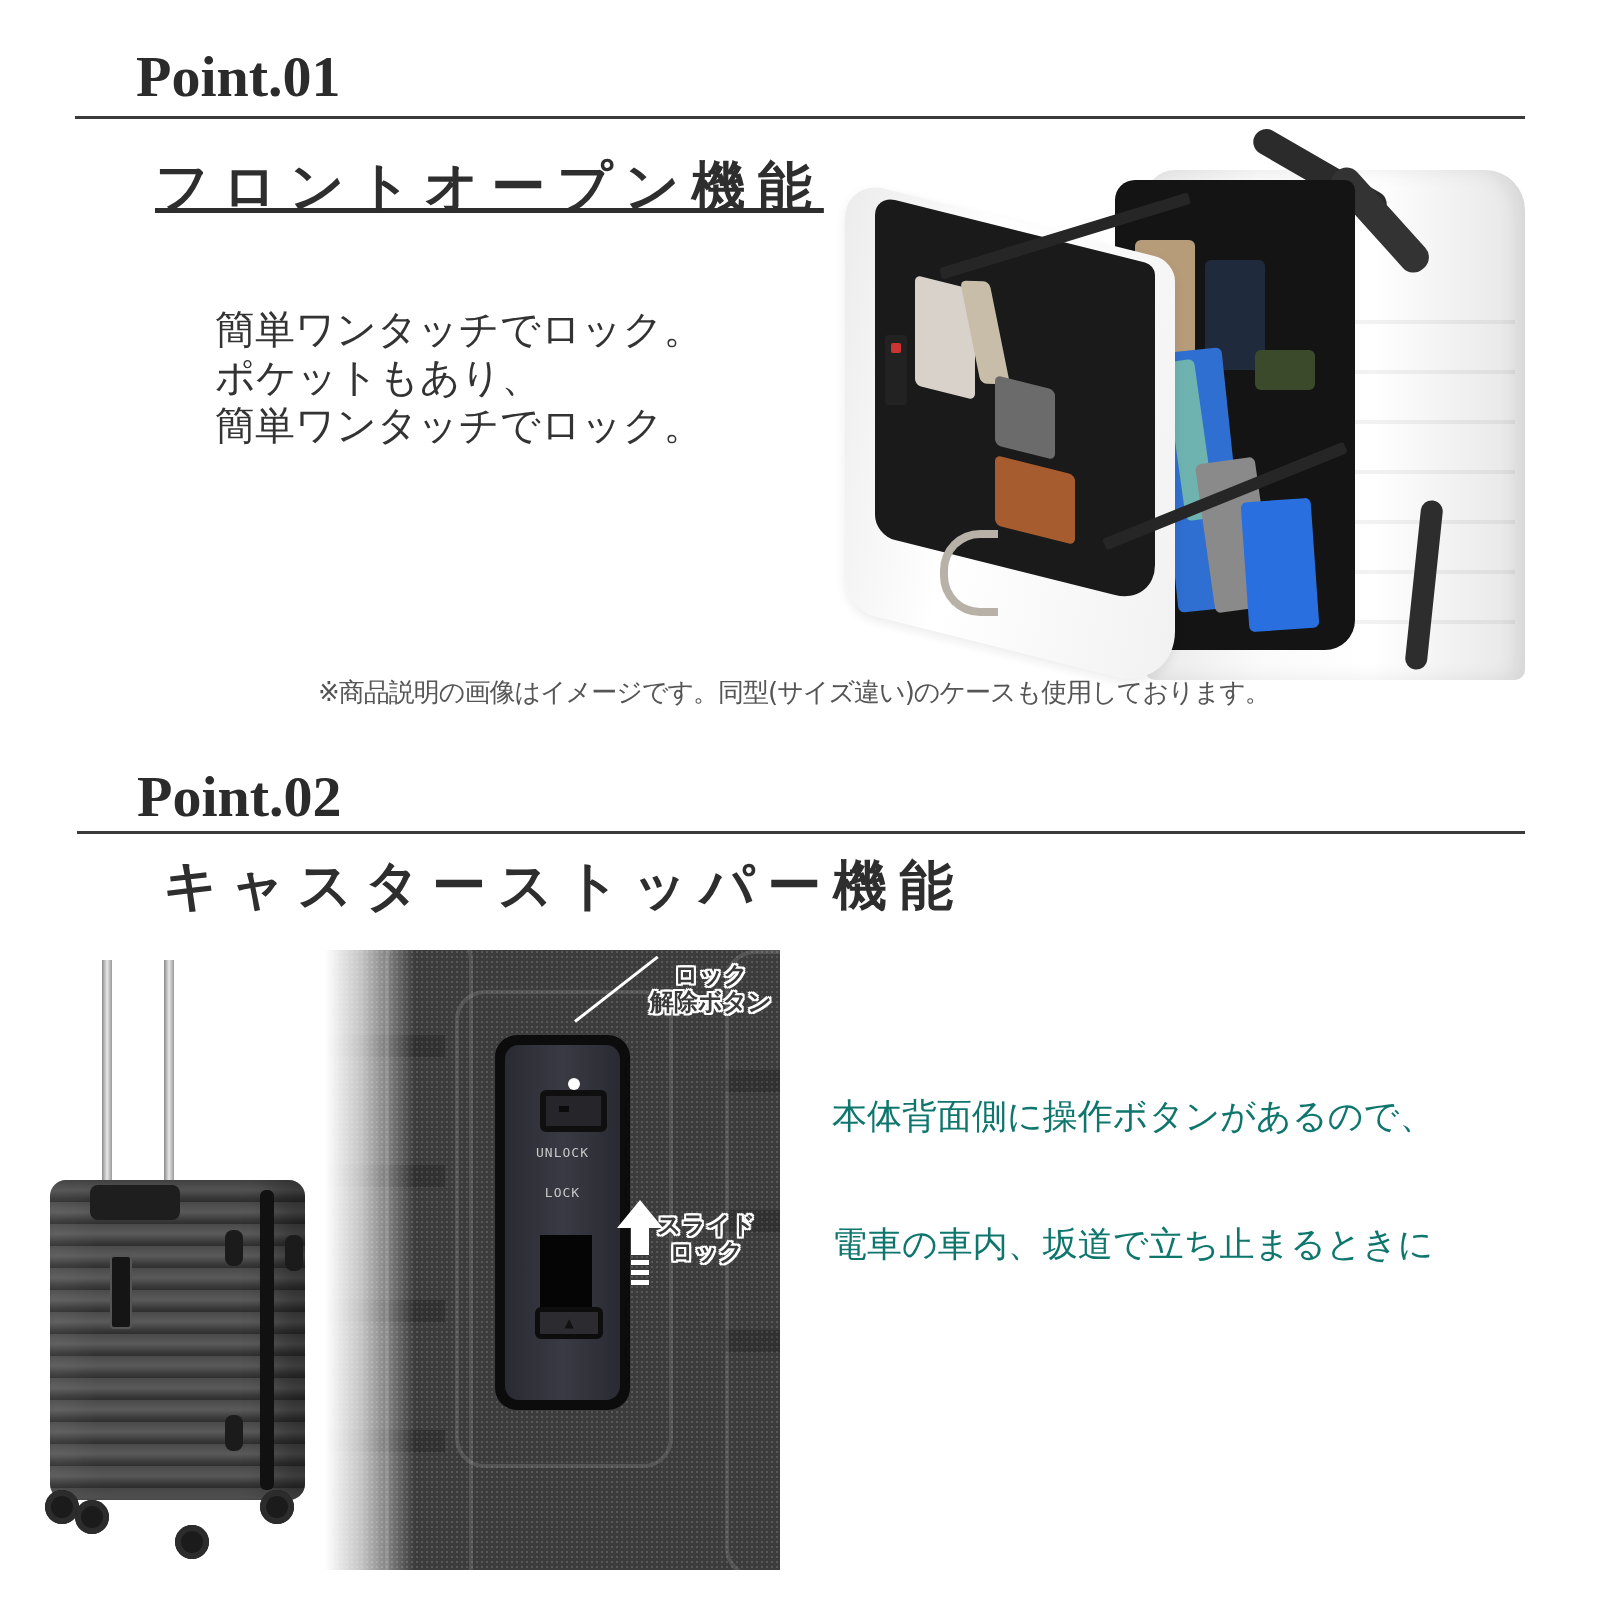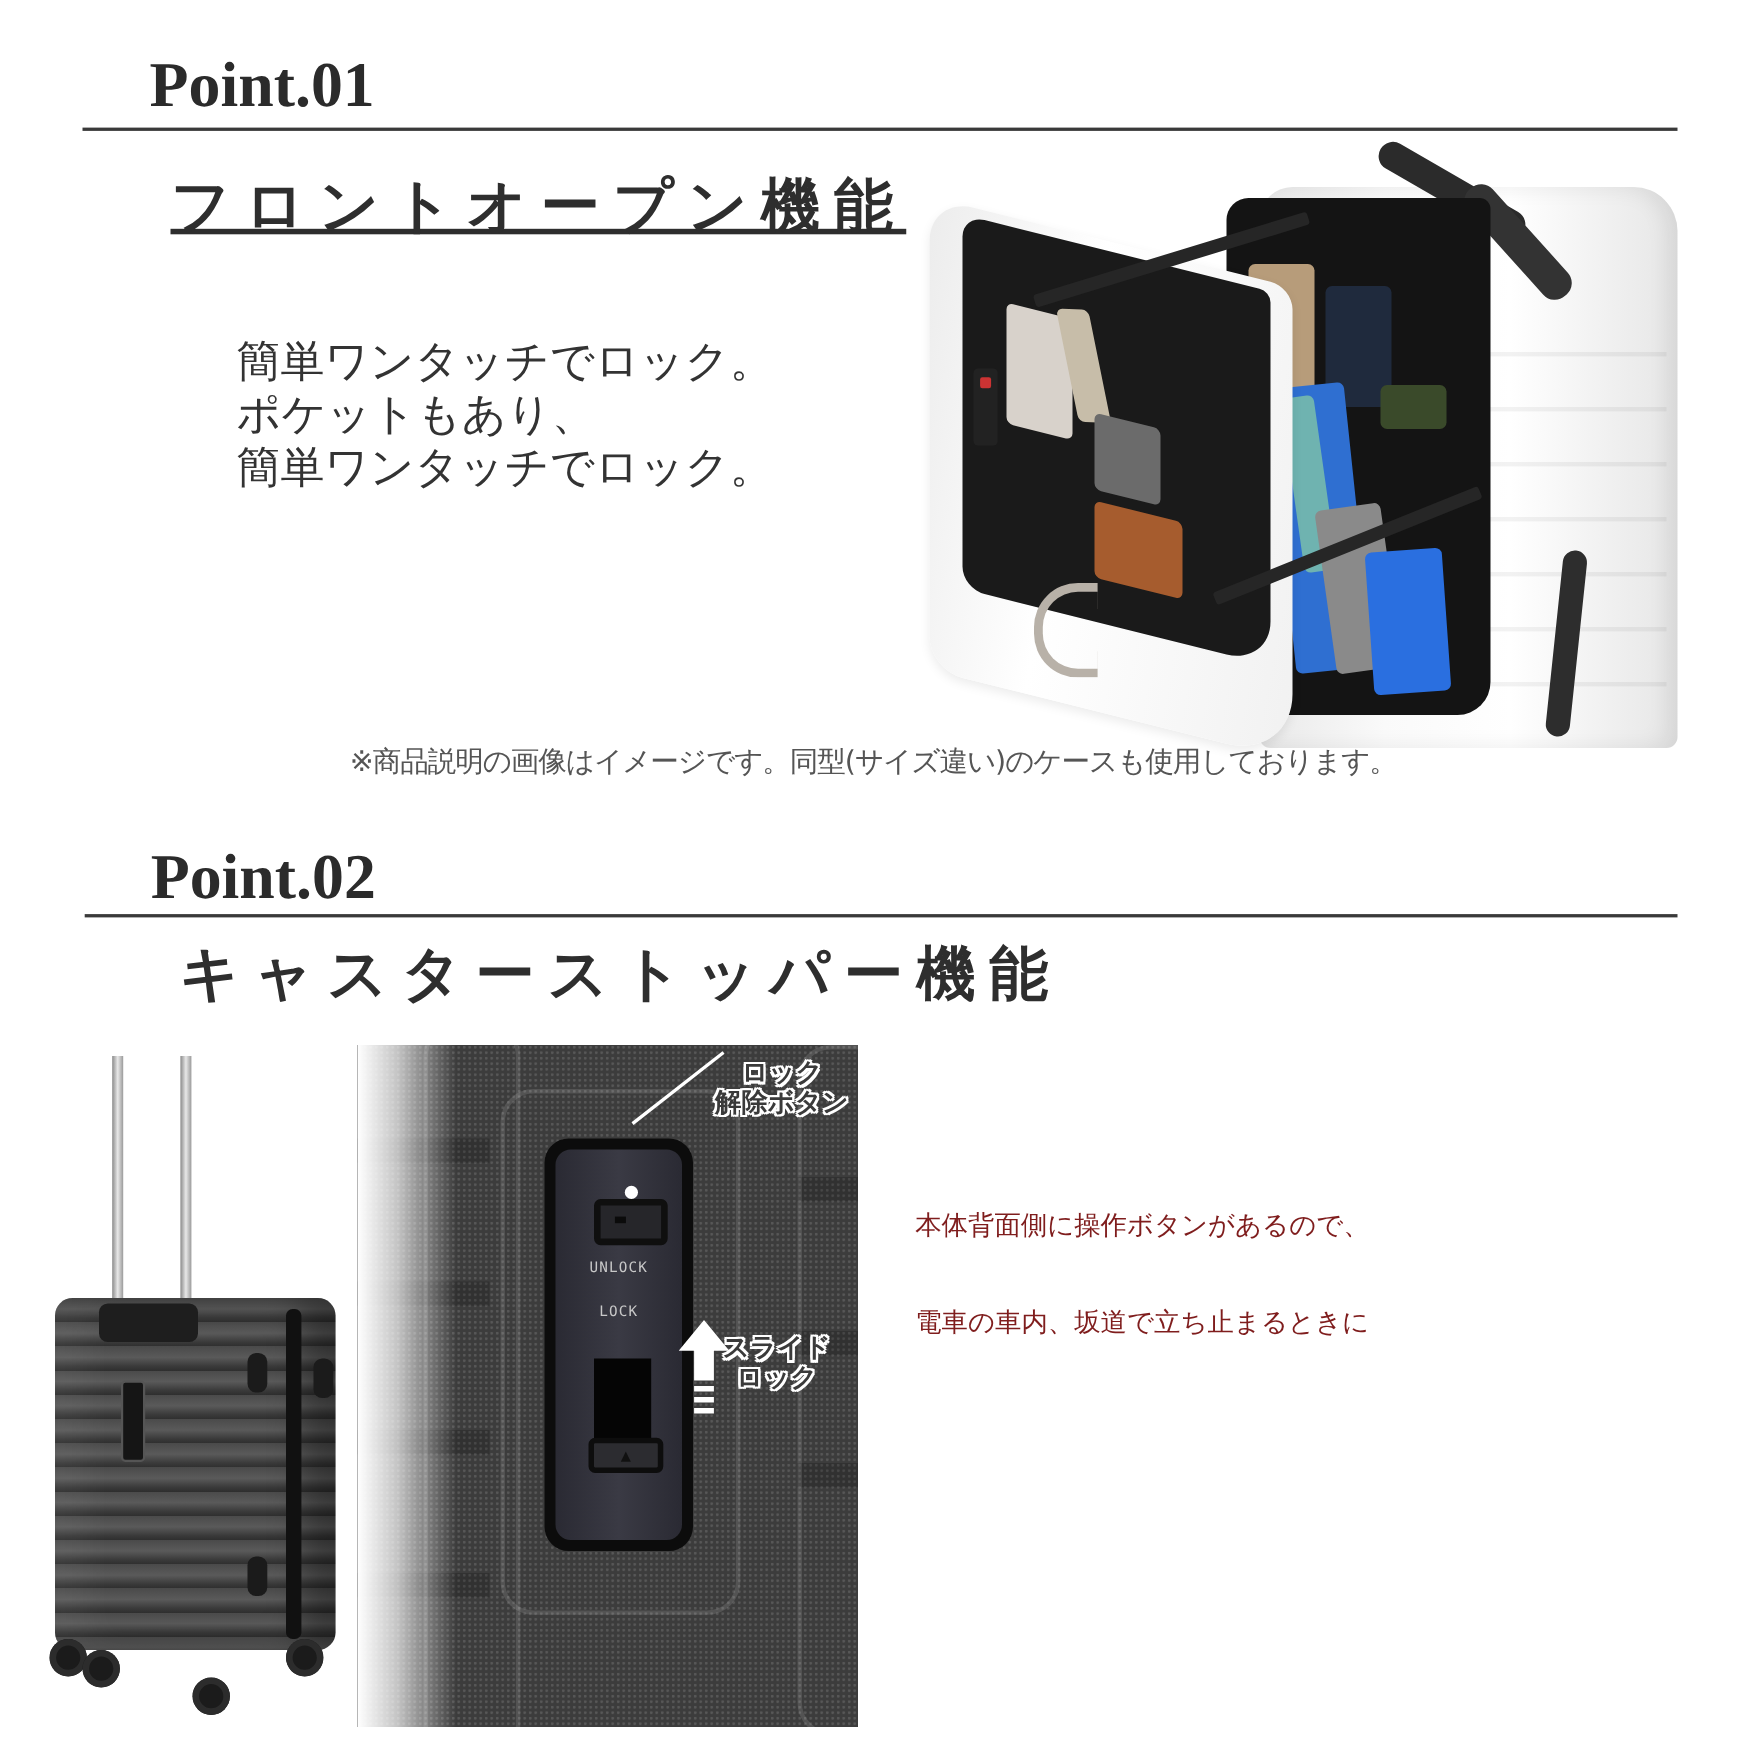--- a/index.html
+++ b/index.html
@@ -18,22 +18,22 @@
   .feature-title {
     font-family: "DejaVu Serif", "Liberation Serif", serif;
     font-weight: bold; font-size: 54px; letter-spacing: 12px; color: #2e2e2e;
     line-height: 1; white-space: nowrap;
   }
   .body-text {
     font-family: "DejaVu Sans", "Liberation Sans", sans-serif;
     font-size: 40px; line-height: 48px; color: #333; white-space: nowrap;
   }
   .body-text2 {
-    font-family: Liberation Serif, serif;
-    font-size: 24px; line-height: 47px; color: #7f1d1d; white-space: nowrap;
+    font-family: Liberation Sans, sans-serif;
+    font-size: 35px; line-height: 47px; color: #0f766e; white-space: nowrap;
   }
   .note {
     font-family: "DejaVu Sans", "Liberation Sans", sans-serif;
     font-size: 26px; color: #555; white-space: nowrap; letter-spacing: -1px;
   }
 
   
   .photo1 { left: 845px; top: 160px; width: 755px; height: 520px; }
   .p1-body {
     position: absolute; left: 300px; top: 10px; width: 380px; height: 510px;
@@ -289,15 +289,15 @@
     <div>スライド</div>
     <div>ロック</div>
   </div>
 
   <div class="p3-fade"></div>
 </div>
 
 <div class="abs body-text2" style="left:832px; top:1092px;">
   <div>本体背面側に操作ボタンがあるので、</div>
 </div>
-<div class="abs body-text2" style="left:832px; top:1180px;">
+<div class="abs body-text2" style="left:832px; top:1220px;">
   <div>電車の車内、坂道で立ち止まるときに</div>
 </div>
 
 </body></html>

